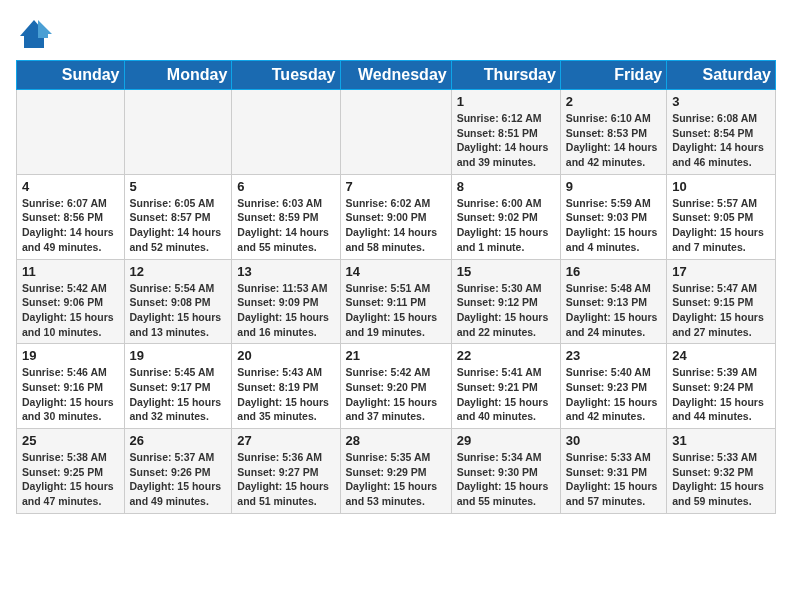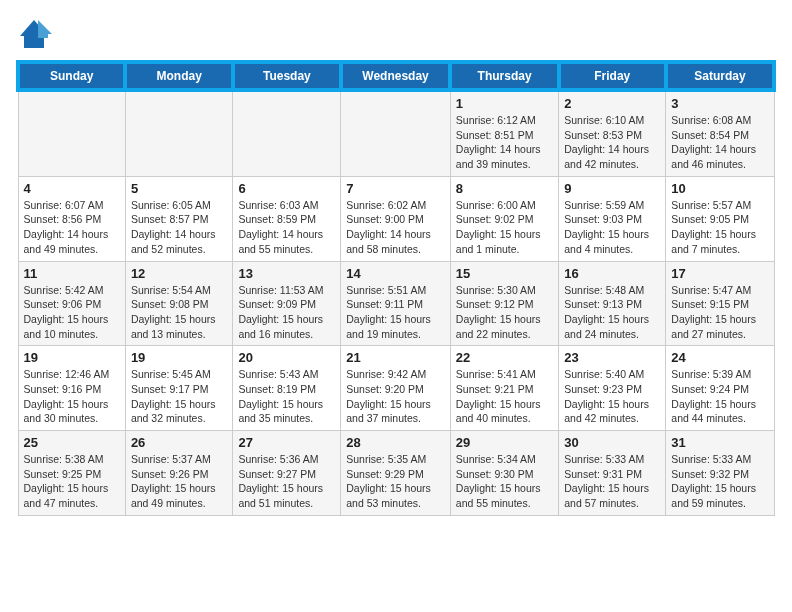--- a/index.html
+++ b/index.html
@@ -55,24 +55,24 @@
     }
     table {
       width: 100%;
       border-collapse: collapse;
       font-size: 11px;
     }
     thead tr th {
       background: #1a6ab1;
       color: #fff;
       padding: 5px 4px;
-      font-size: 12px;
-      font-weight: bold;
-      text-align: center;
-      border: 4px solid #0ea5e9;
+      font-size: 16px;
+      font-weight: bold;
+      text-align: right;
+      border: 1px solid #0ea5e9;
     }
     tbody tr td {
       border: 1px solid #ccc;
       vertical-align: top;
       padding: 4px 5px;
       width: 113px;
       min-height: 80px;
       background: #fff;
     }
     tbody tr:nth-child(odd) td {
@@ -85,20 +85,21 @@
       font-size: 13px;
       font-weight: bold;
       color: #222;
       display: block;
       margin-bottom: 2px;
     }
     .day-detail {
       color: #333;
       font-size: 10.5px;
       line-height: 1.4;
+      font-weight: bold;
     }
     .empty-cell {
       background: #f5f5f5;
     }
   </style>
 </head>
 <body>
 
 <div class="header">
   <div class="logo">
@@ -238,39 +239,39 @@
         <td>
           <span class="day-num">17</span>
           <div class="day-detail">Sunrise: 5:47 AM
 Sunset: 9:15 PM
 Daylight: 15 hours and 27 minutes.</div>
         </td>
       </tr>
       <tr>
         <td>
           <span class="day-num">19</span>
-          <div class="day-detail">Sunrise: 12:46 AM
+          <div class="day-detail">Sunrise: 5:46 AM
 Sunset: 9:16 PM
 Daylight: 15 hours and 30 minutes.</div>
         </td>
         <td>
           <span class="day-num">19</span>
           <div class="day-detail">Sunrise: 5:45 AM
 Sunset: 9:17 PM
 Daylight: 15 hours and 32 minutes.</div>
         </td>
         <td>
           <span class="day-num">20</span>
           <div class="day-detail">Sunrise: 5:43 AM
 Sunset: 8:19 PM
 Daylight: 15 hours and 35 minutes.</div>
         </td>
         <td>
           <span class="day-num">21</span>
-          <div class="day-detail">Sunrise: 9:42 AM
+          <div class="day-detail">Sunrise: 5:42 AM
 Sunset: 9:20 PM
 Daylight: 15 hours and 37 minutes.</div>
         </td>
         <td>
           <span class="day-num">22</span>
           <div class="day-detail">Sunrise: 5:41 AM
 Sunset: 9:21 PM
 Daylight: 15 hours and 40 minutes.</div>
         </td>
         <td>

